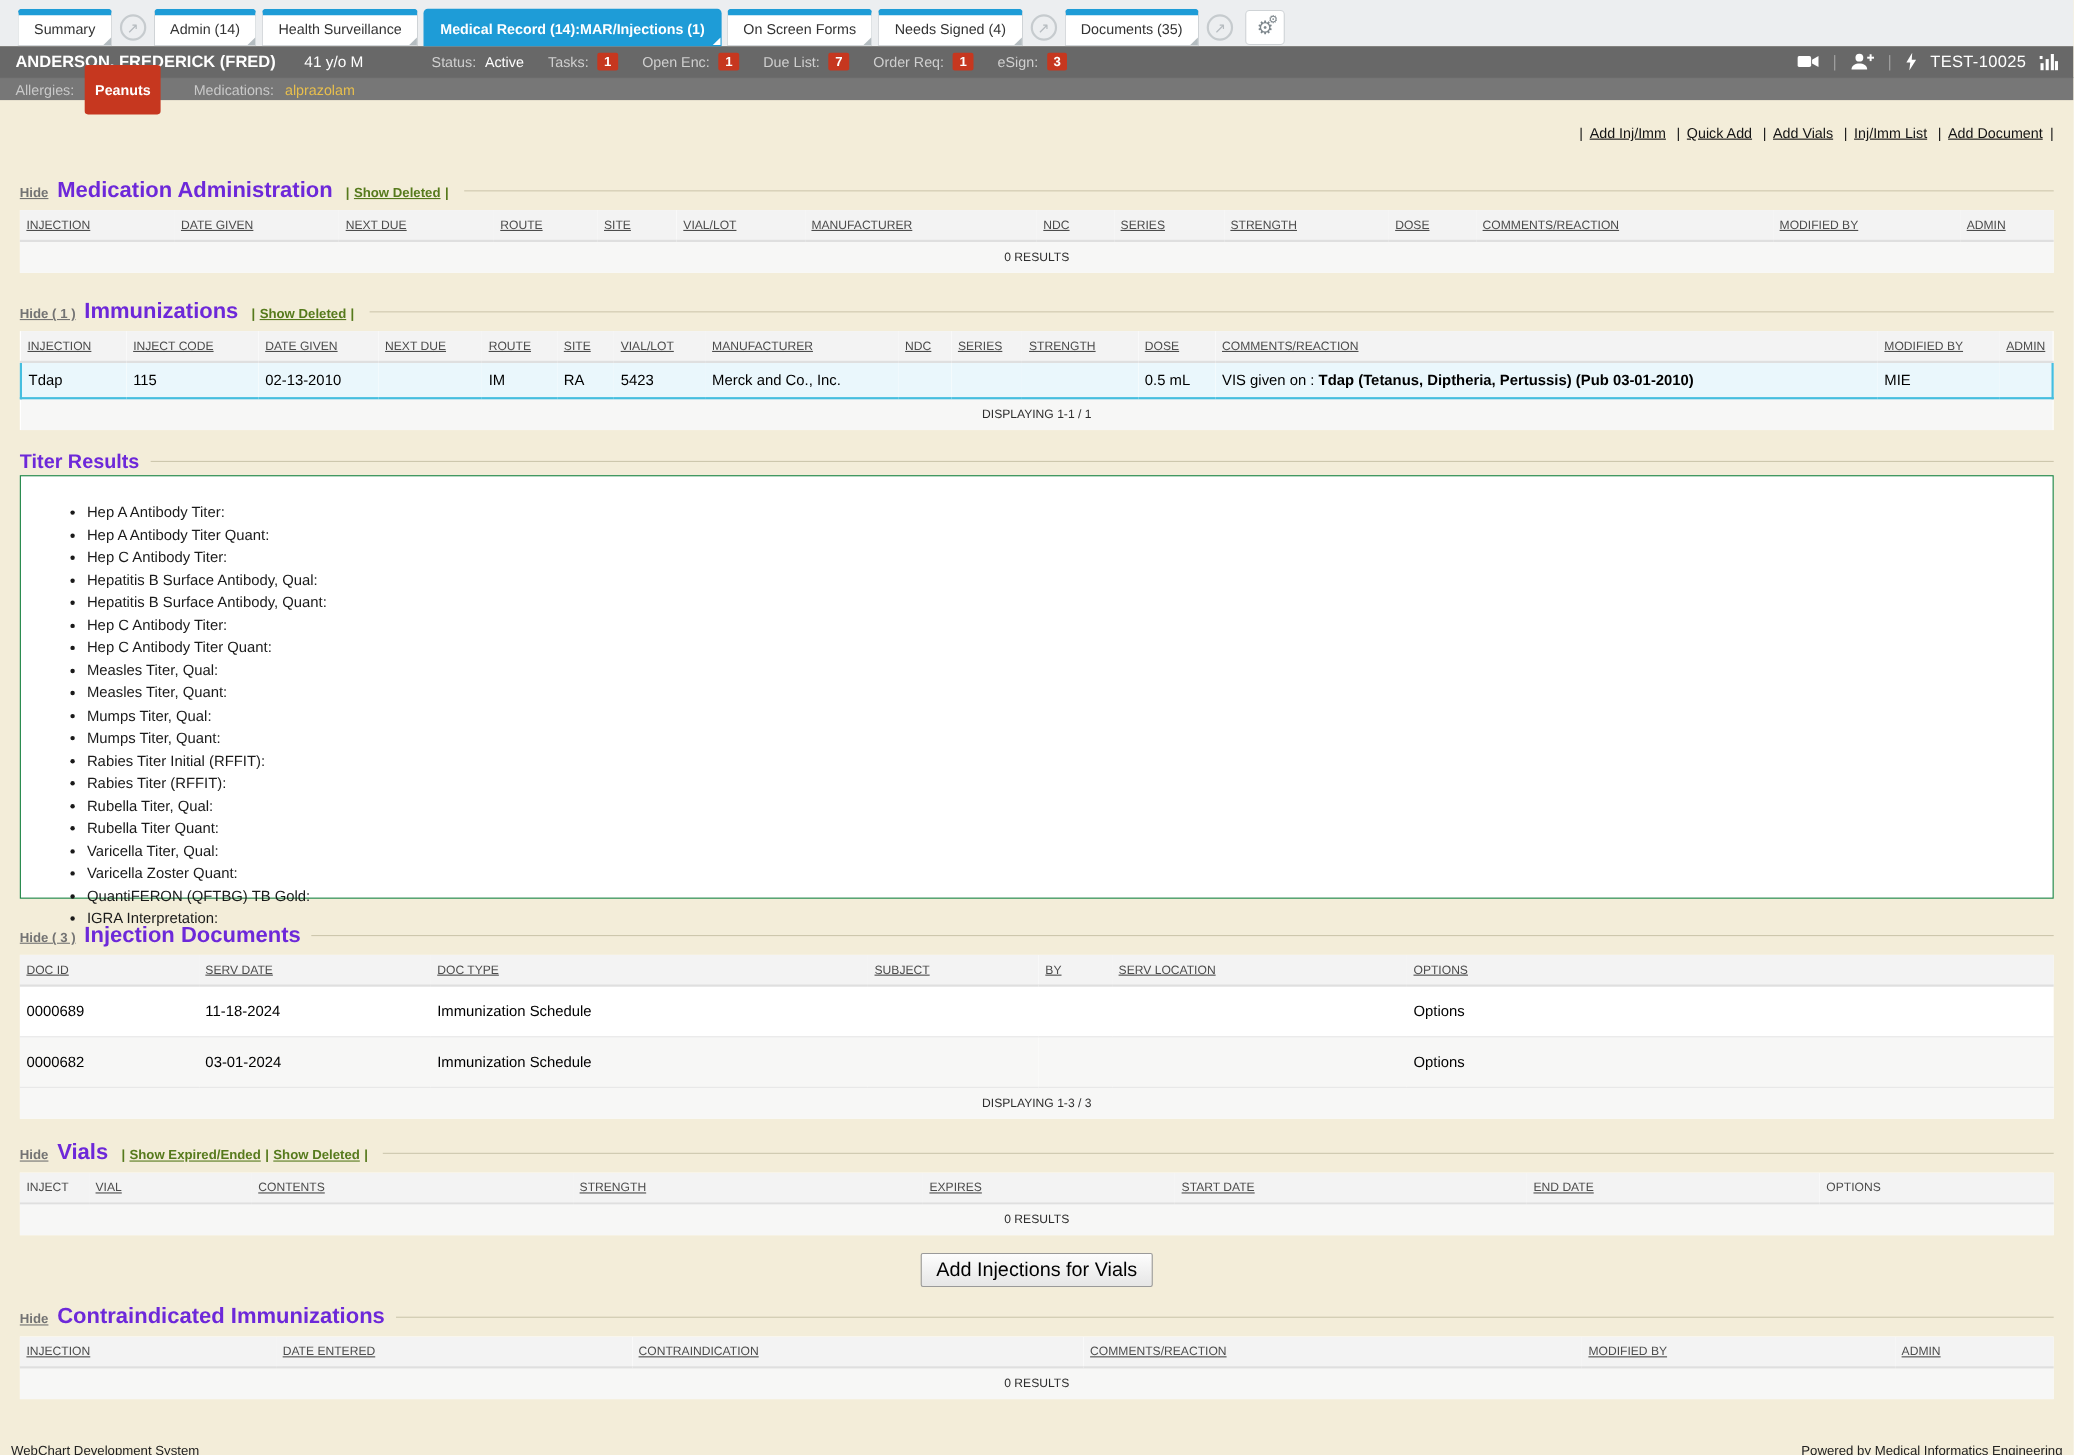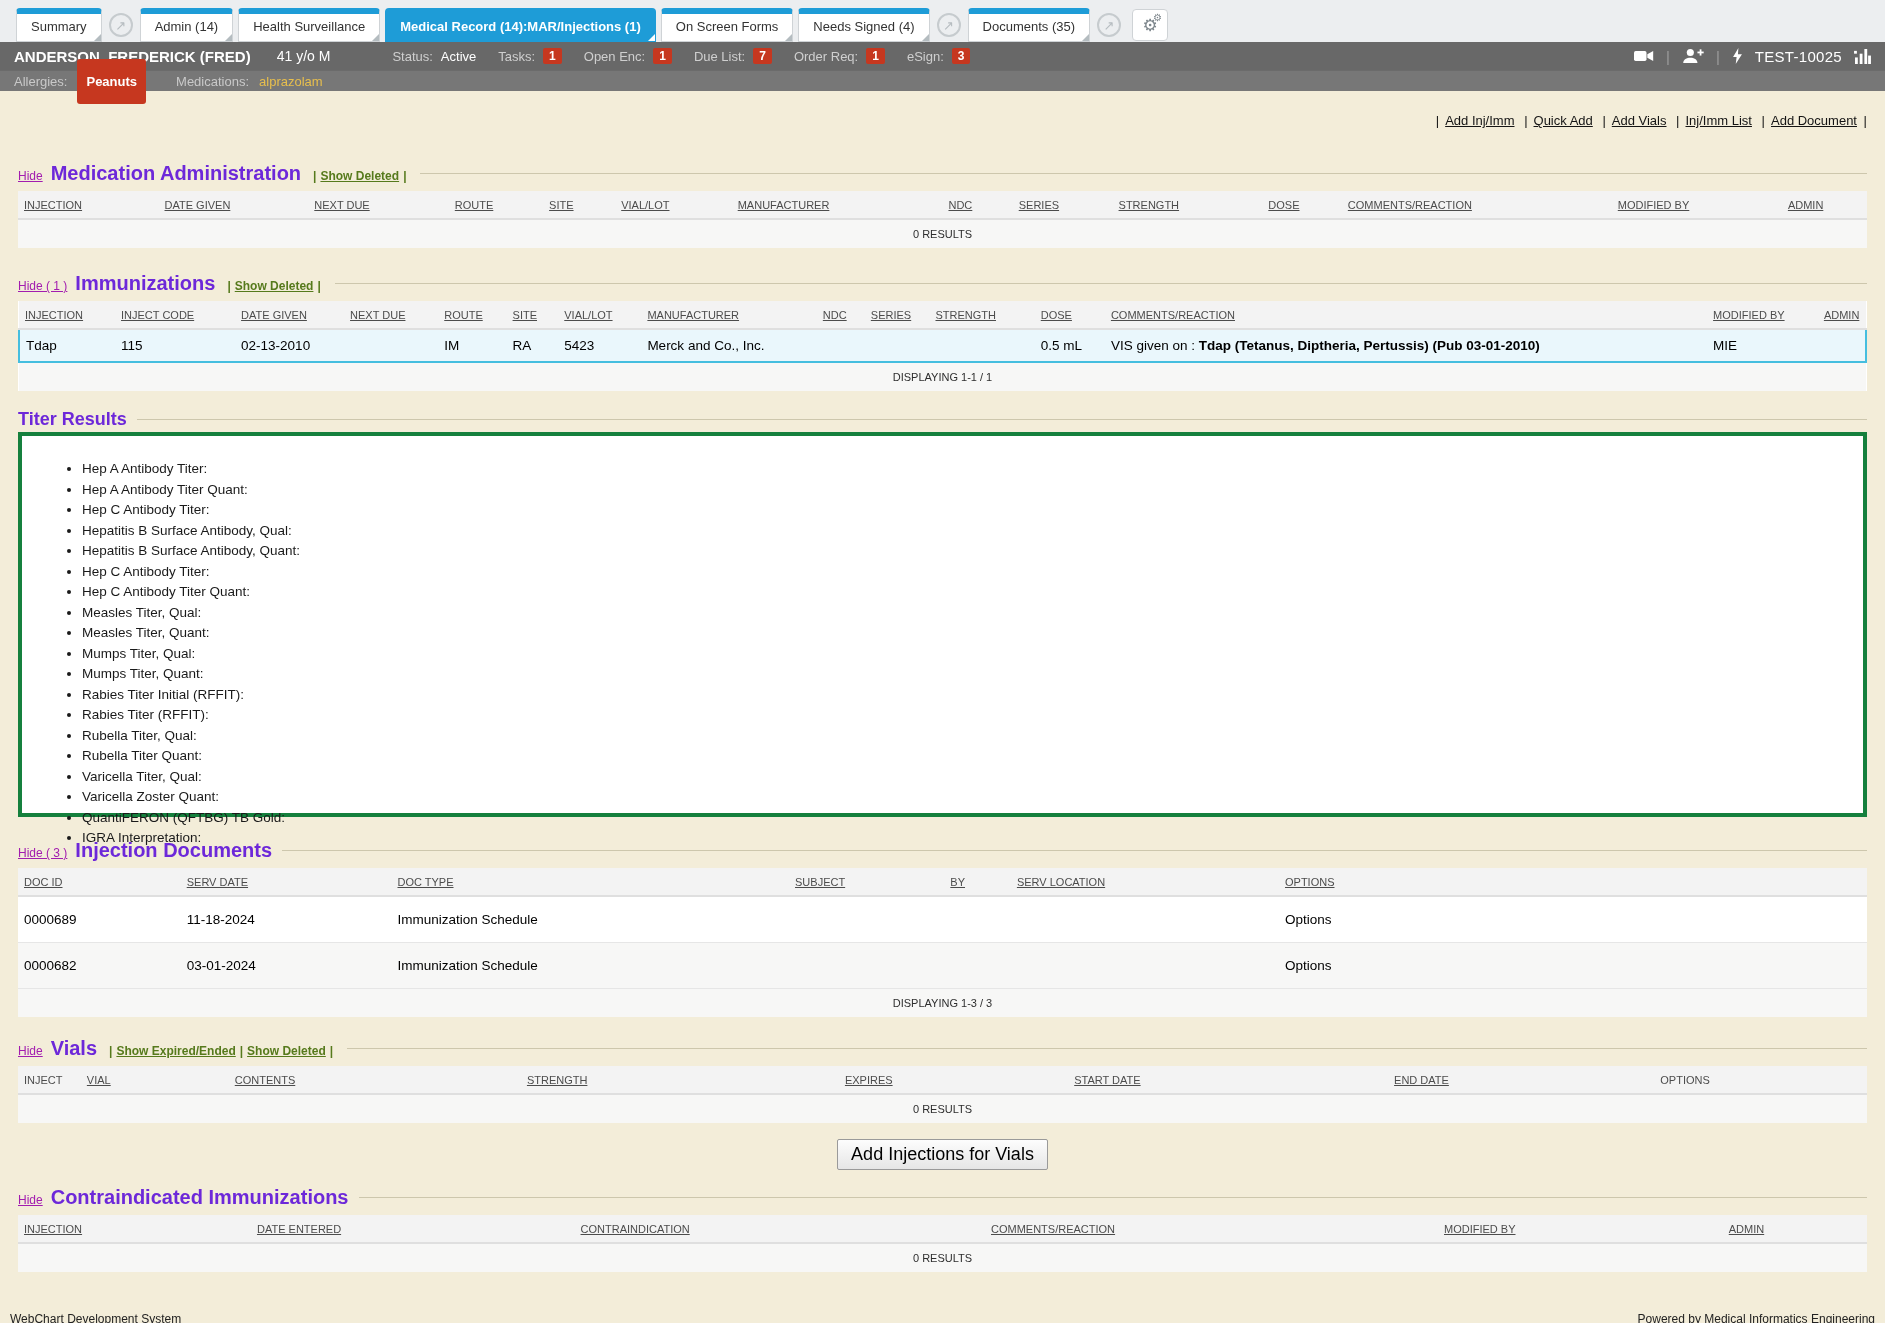--- a/index.html
+++ b/index.html
@@ -47,42 +47,42 @@
 
   
   .content{padding:0 18px;}
   .action-links{text-align:right;margin-top:22px;font-size:13px;color:#141414;}
   .action-links .alink{text-decoration:underline;cursor:pointer;margin:0 3px;}
   .action-links .alink::before{content:"| ";text-decoration:none;color:#141414;display:inline-block;
     margin-right:6px;text-decoration-line:none;}
   .action-links::after{content:" |";}
 
   .sec-head{display:flex;align-items:baseline;margin-top:34px;}
-  .hide-link{color:#a21caf;font-size:12px;font-weight:normal;text-decoration:underline;
+  .hide-link{color:#737373;font-size:12px;font-weight:bold;text-decoration:underline;
     margin-right:8px;cursor:pointer;white-space:nowrap;}
   .sec-title{color:#6d28d9;font-size:20px;font-weight:bold;white-space:nowrap;}
   .sec-links{font-size:12px;color:#567a1c;font-weight:bold;margin-left:8px;white-space:nowrap;}
   .sec-links .slink{text-decoration:underline;cursor:pointer;}
   .sec-links .pipe{text-decoration:none;margin:0 4px;}
   .rule{flex:1;border-top:1px solid #cdc7ad;margin-left:10px;align-self:center;}
 
   table{width:100%;border-collapse:collapse;table-layout:fixed;background:#fff;font-size:13.5px;margin-top:6px;}
   thead th{background:#f3f3f3;font-weight:normal;font-size:11px;color:#4c4c4c;text-align:left;
     padding:8px 6px 7px;border-bottom:2px solid #dfdfdf;white-space:nowrap;overflow:hidden;}
   thead th .u{text-decoration:underline;cursor:pointer;}
   tbody td{padding:8px 6px;color:#000;overflow:hidden;white-space:nowrap;}
   .strip td{background:#f7f7f6;text-align:center;font-size:11px;color:#2e2e2e;
     padding:8px 6px;border-top:1px solid #e8e8e8;}
   .imm-row td{background:#eaf7fc;border-top:2px solid #45bedf;border-bottom:2px solid #45bedf;}
   .imm-row td:first-child{border-left:2px solid #45bedf;}
   .imm-row td:last-child{border-right:2px solid #45bedf;}
 
   .titer-head{margin-top:18px;}
   .titer-title{font-size:18px;}
-  .titer-panel{background:#fff;border:4px solid #15803d;height:385px;margin-top:2px;}
+  .titer-panel{background:#fff;border:1px solid #15803d;height:385px;margin-top:2px;}
   .titer-panel ul{margin:25px 0 0 60px;padding:0;}
   .titer-panel li{font-size:13.5px;color:#1a1a1a;margin-bottom:5.5px;}
 
   .doc-row td{height:46px;border-bottom:1px solid #e6e6e6;vertical-align:middle;}
   .doc-row.alt td{background:#f7f7f6;}
   .options-lbl{cursor:pointer;}
 
   .add-vials-row{text-align:center;margin-top:16px;}
   .add-vials-btn{font-size:18px;padding:4px 13px;background:linear-gradient(#fdfdfd,#e6e6e6);
     border:1px solid #9a9a9a;border-radius:2px;color:#000;font-family:inherit;cursor:pointer;}

